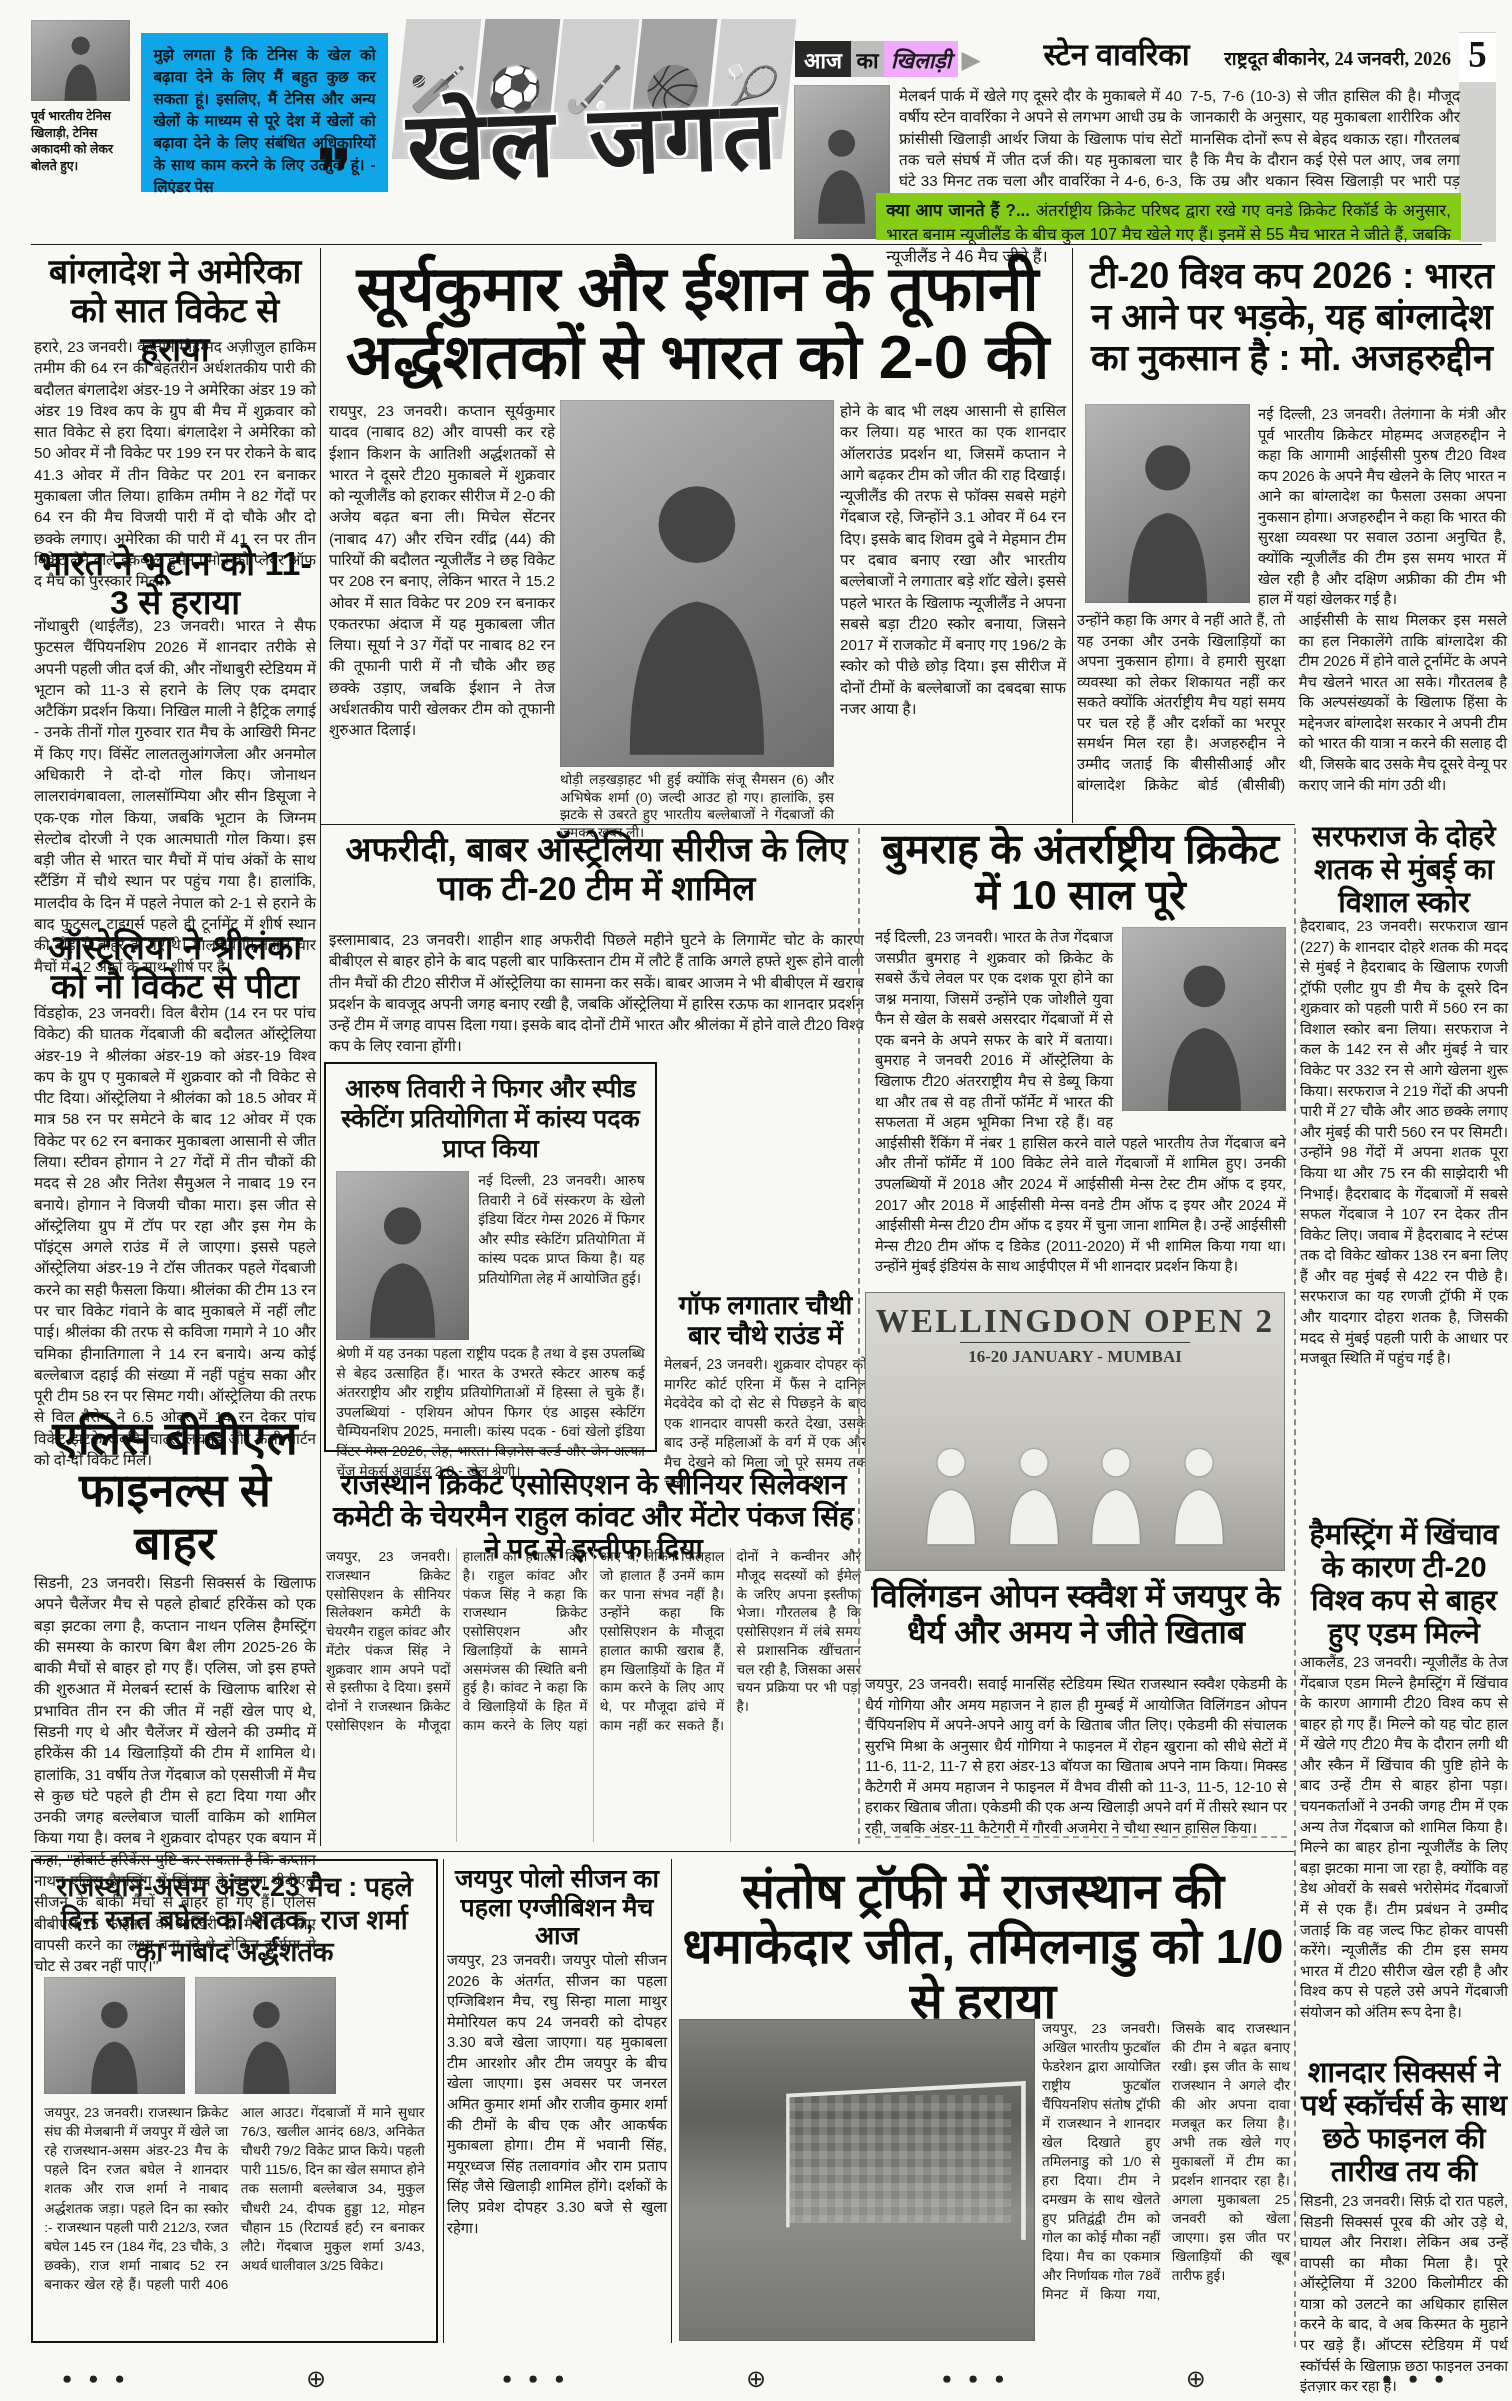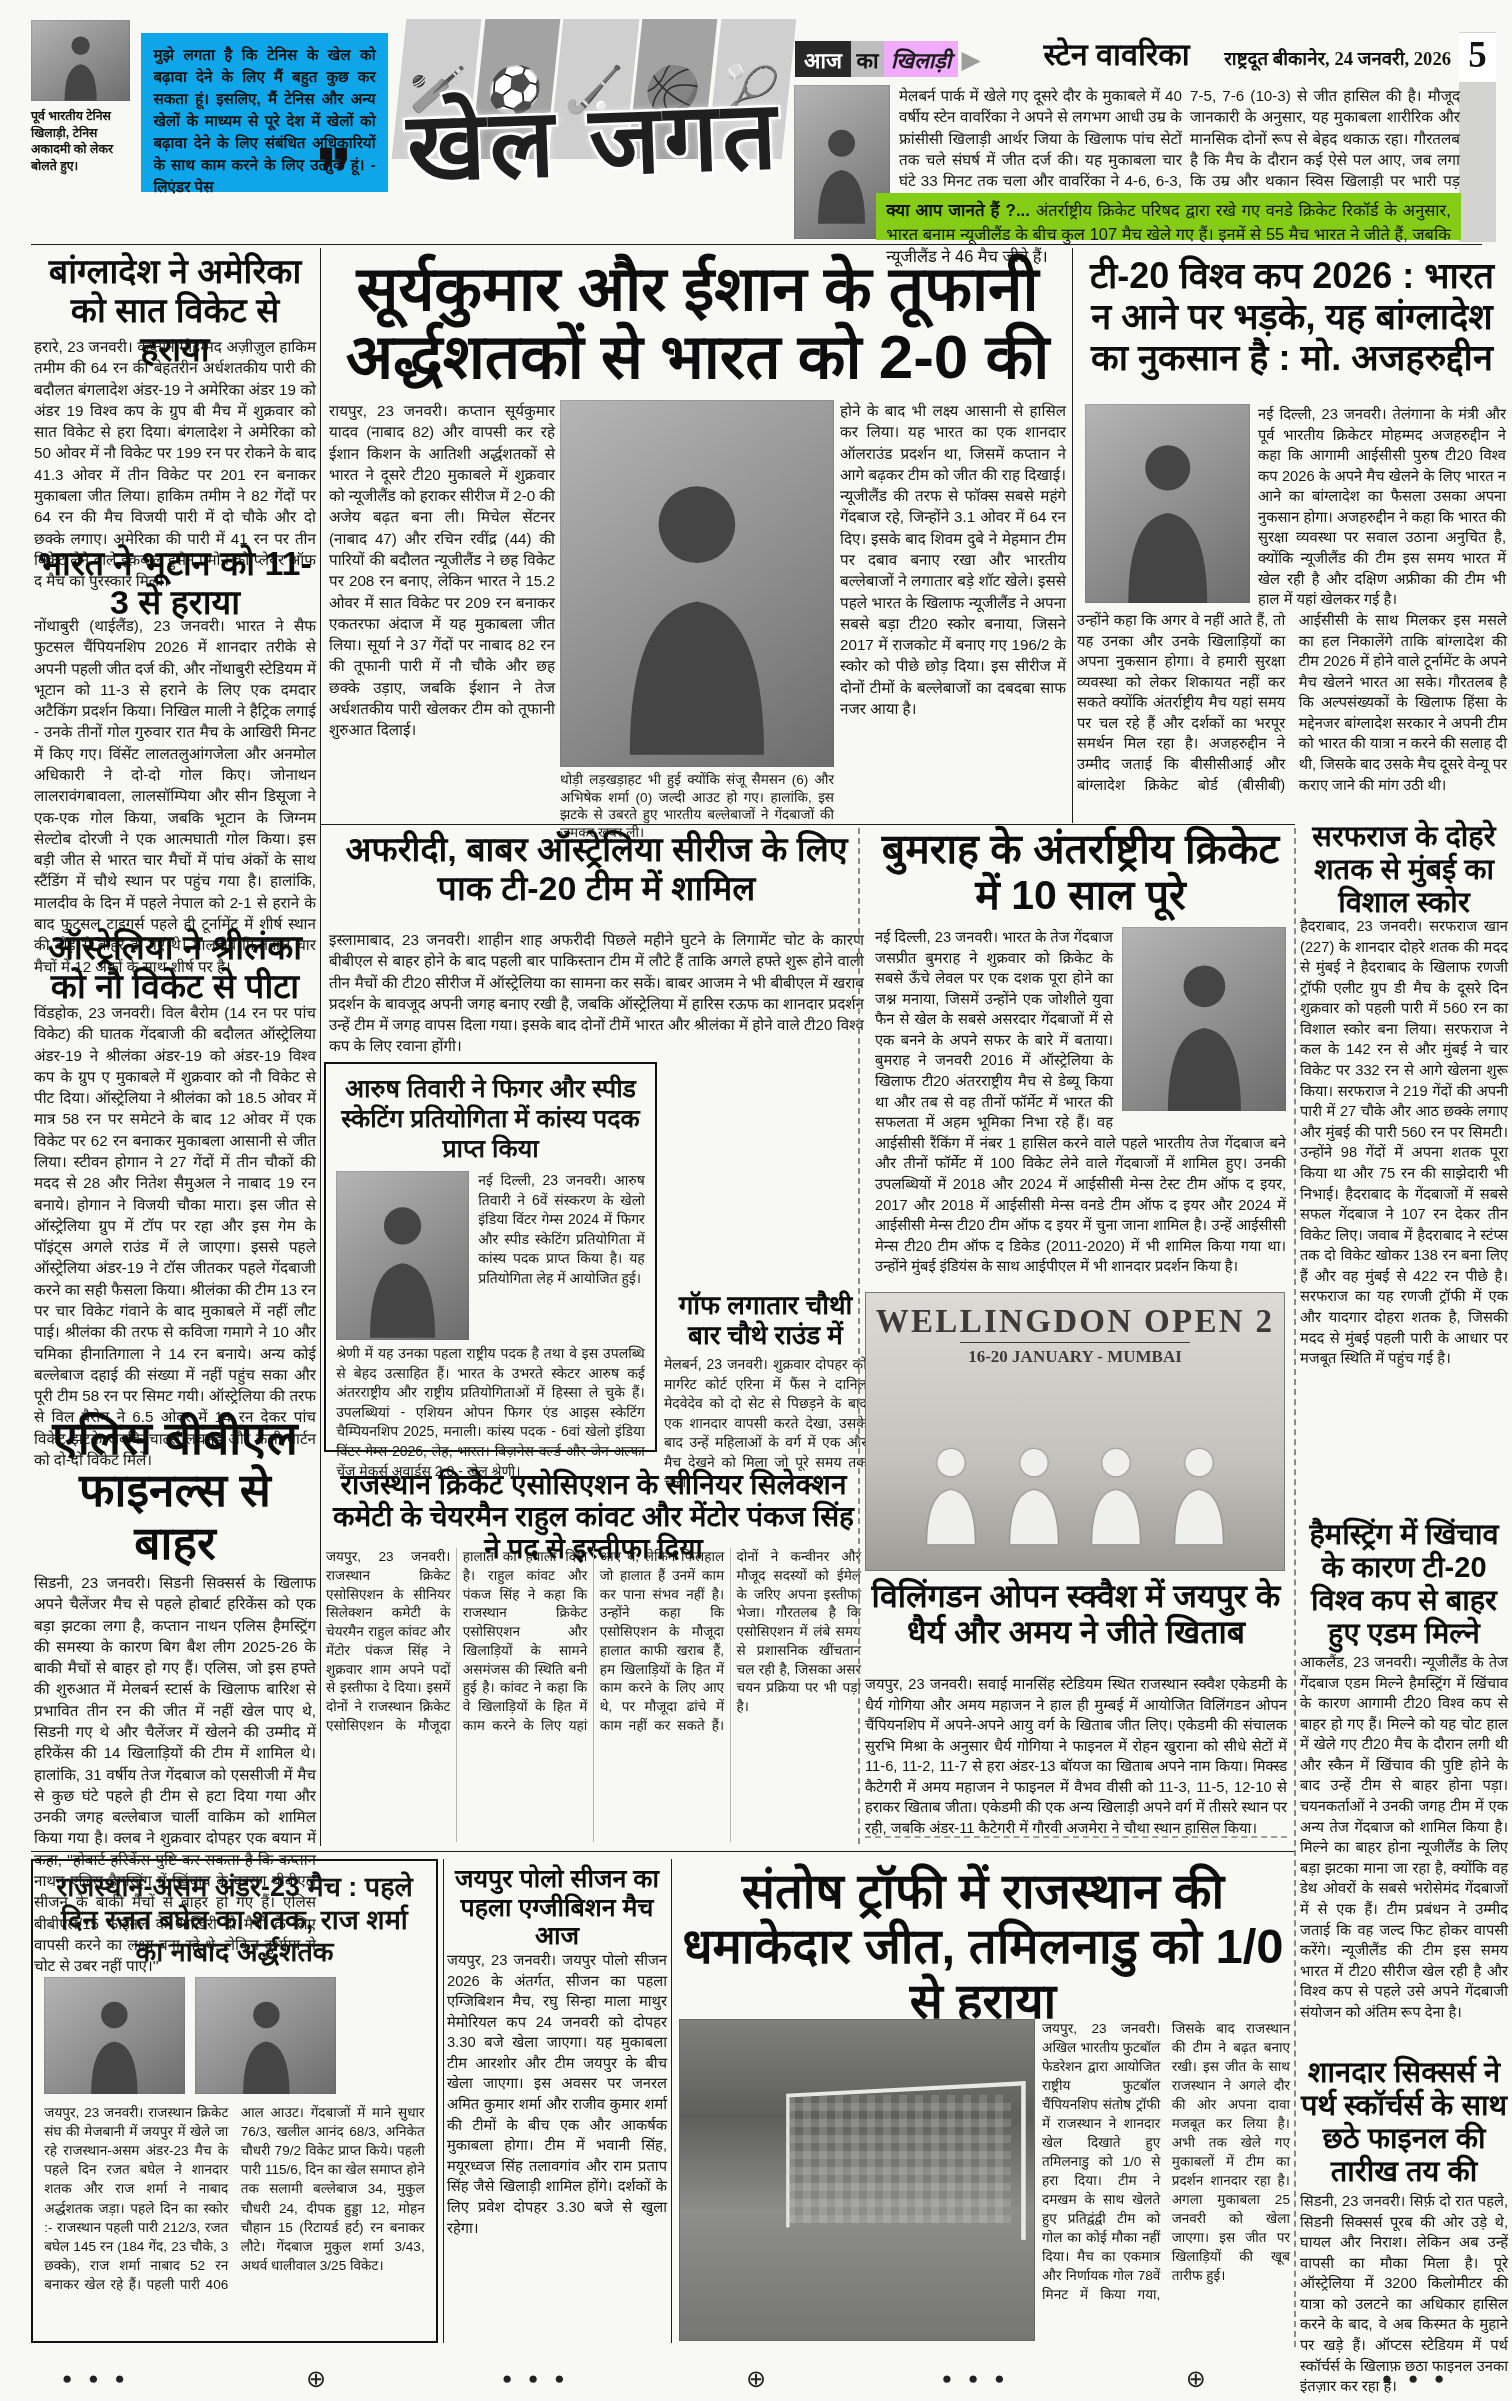--- a/index.html
+++ b/index.html
@@ -218,21 +218,21 @@
 
   <div class="b" id="arush">
     <div id="ar-h">आरुष तिवारी ने फिगर और स्पीड स्केटिंग प्रतियोगिता में कांस्य पदक प्राप्त किया</div>
     <div class="ar-row">
       <div class="photo ar-photo">
         <svg viewBox="0 0 40 60">
             <circle cx="20" cy="12" r="8" fill="currentColor"></circle>
             <path d="M6 60 Q6 30 20 28 Q34 30 34 60 Z" fill="currentColor"></path>
           </svg>
       </div>
-      <div class="body" id="ar-b1">नई दिल्ली, 23 जनवरी। आरुष तिवारी ने 6वें संस्करण के खेलो इंडिया विंटर गेम्स 2024 में फिगर और स्पीड स्केटिंग प्रतियोगिता में कांस्य पदक प्राप्त किया है। यह प्रतियोगिता लेह में आयोजित हुई।</div>
+      <div class="body" id="ar-b1">नई दिल्ली, 23 जनवरी। आरुष तिवारी ने 6वें संस्करण के खेलो इंडिया विंटर गेम्स 2026 में फिगर और स्पीड स्केटिंग प्रतियोगिता में कांस्य पदक प्राप्त किया है। यह प्रतियोगिता लेह में आयोजित हुई।</div>
     </div>
     <div class="body" id="ar-b2">श्रेणी में यह उनका पहला राष्ट्रीय पदक है तथा वे इस उपलब्धि से बेहद उत्साहित हैं। भारत के उभरते स्केटर आरुष कई अंतरराष्ट्रीय और राष्ट्रीय प्रतियोगिताओं में हिस्सा ले चुके हैं। उपलब्धियां - एशियन ओपन फिगर एंड आइस स्केटिंग चैम्पियनशिप 2025, मनाली। कांस्य पदक - 6वां खेलो इंडिया विंटर गेम्स 2026, लेह, भारत। बिज़नेस वर्ल्ड और जेन अल्फा चेंज मेकर्स अवार्ड्स 2.0 - खेल श्रेणी।</div>
   </div>
 
   <div class="b hl" id="gf-h">गॉफ लगातार चौथी बार चौथे राउंड में</div>
   <div class="b body" id="gf-b">मेलबर्न, 23 जनवरी। शुक्रवार दोपहर को मार्गरेट कोर्ट एरिना में फैंस ने दानिल मेदवेदेव को दो सेट से पिछड़ने के बाद एक शानदार वापसी करते देखा, उसके बाद उन्हें महिलाओं के वर्ग में एक और मैच देखने को मिला जो पूरे समय तक चला।</div>
 
   <div class="b hl" id="rca-h">राजस्थान क्रिकेट एसोसिएशन के सीनियर सिलेक्शन कमेटी के चेयरमैन राहुल कांवट और मेंटोर पंकज सिंह ने पद से इस्तीफा दिया</div>
   <div class="b body" id="rca-b">जयपुर, 23 जनवरी। राजस्थान क्रिकेट एसोसिएशन के सीनियर सिलेक्शन कमेटी के चेयरमैन राहुल कांवट और मेंटोर पंकज सिंह ने शुक्रवार शाम अपने पदों से इस्तीफा दे दिया। इसमें दोनों ने राजस्थान क्रिकेट एसोसिएशन के मौजूदा हालात का हवाला दिया है। राहुल कांवट और पंकज सिंह ने कहा कि राजस्थान क्रिकेट एसोसिएशन और खिलाड़ियों के सामने असमंजस की स्थिति बनी हुई है। कांवट ने कहा कि वे खिलाड़ियों के हित में काम करने के लिए यहां आए थे, लेकिन फिलहाल जो हालात हैं उनमें काम कर पाना संभव नहीं है। उन्होंने कहा कि एसोसिएशन के मौजूदा हालात काफी खराब हैं, हम खिलाड़ियों के हित में काम करने के लिए आए थे, पर मौजूदा ढांचे में काम नहीं कर सकते हैं। दोनों ने कन्वीनर और मौजूद सदस्यों को ईमेल के जरिए अपना इस्तीफा भेजा। गौरतलब है कि एसोसिएशन में लंबे समय से प्रशासनिक खींचतान चल रही है, जिसका असर चयन प्रक्रिया पर भी पड़ा है।</div>
   <div class="b rule-vd" id="rule-vd1"></div>

